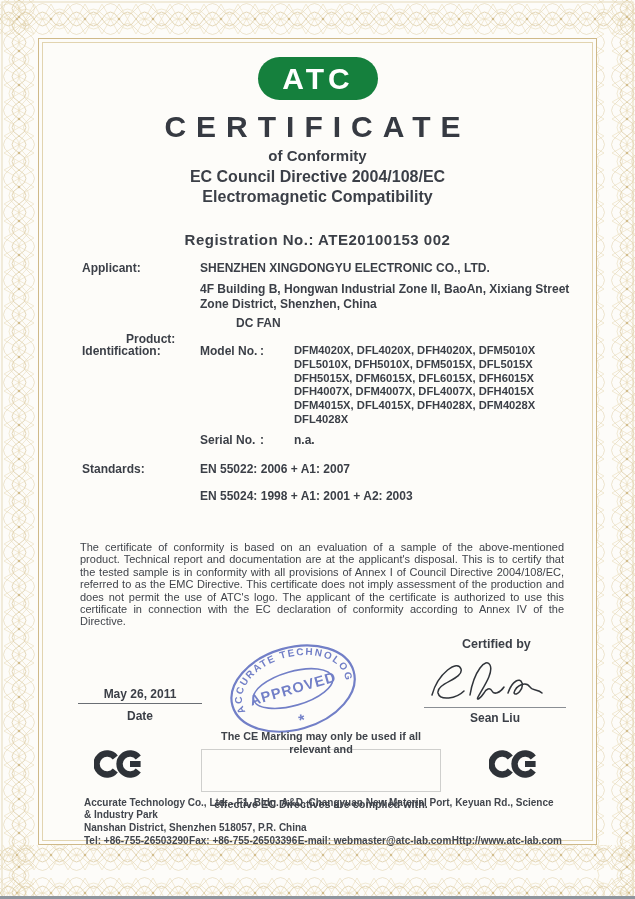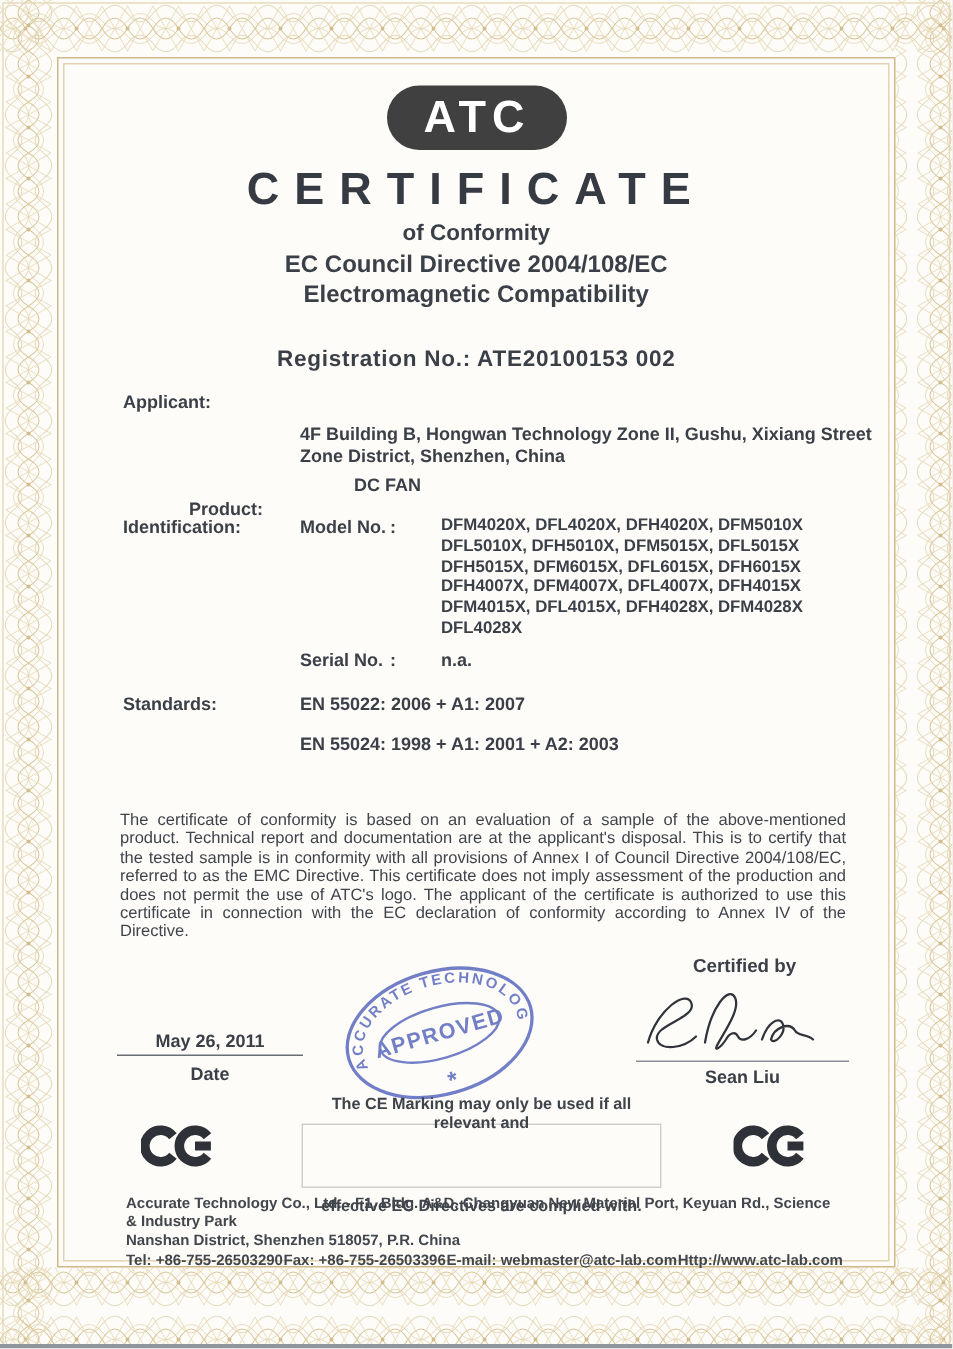--- a/index.html
+++ b/index.html
@@ -88,32 +88,33 @@
     </defs>
     <rect x="0" y="0" width="635" height="38" fill="url(#guilH)"></rect>
     <rect x="0" y="845" width="635" height="54" fill="url(#guilH)"></rect>
     <rect x="0" y="0" width="38" height="899" fill="url(#guilV)"></rect>
     <rect x="597" y="0" width="38" height="899" fill="url(#guilV)"></rect>
     <rect x="2" y="2" width="631" height="895" fill="none" stroke="#e6dabb" stroke-width="1"></rect>
     <rect x="38.5" y="38.5" width="558" height="806" fill="none" stroke="#cfb989" stroke-width="1"></rect>
     <rect x="42.5" y="42.5" width="550" height="798" fill="none" stroke="#e2d4b0" stroke-width="1"></rect>
   </svg>
 
-  <div class="abs logo-pill" style="background:#404040;">
+  <div class="abs logo-pill" style="background:#15803d;">
     <span>ATC</span>
   </div>
 
   <div class="abs ctr h-sub">of Conformity</div>
   <div class="abs ctr h-cert">CERTIFICATE</div>
   <div class="abs ctr h-dir">EC Council Directive 2004/108/EC</div>
   <div class="abs ctr h-emc">Electromagnetic Compatibility</div>
   <div class="abs ctr h-reg">Registration No.: ATE20100153 002</div>
 
   <div class="abs lbl" style="top:261px;">Applicant:</div>
-  <div class="abs val" style="top:282px;">4F Building B, Hongwan Technology Zone II, Gushu, Xixiang Street</div>
+  <div class="abs val" style="top:261px;">SHENZHEN XINGDONGYU ELECTRONIC CO., LTD.</div>
+  <div class="abs val" style="top:282px;">4F Building B, Hongwan Industrial Zone II, BaoAn, Xixiang Street</div>
   <div class="abs val" style="top:297px;">Zone District, Shenzhen, China</div>
 
   <div class="abs lbl" style="top:332px;margin-left:44px;">Product:</div>
   <div class="abs val" style="top:316px;padding-left:36px;">DC FAN</div>
 
   <div class="abs lbl" style="top:344px;">Identification:</div>
   <div class="abs val" style="top:344px;">Model No.</div>
   <div class="abs colon" style="top:344px;">:</div>
   <div class="abs models">
     <div>DFM4020X, DFL4020X, DFH4020X, DFM5010X</div>

